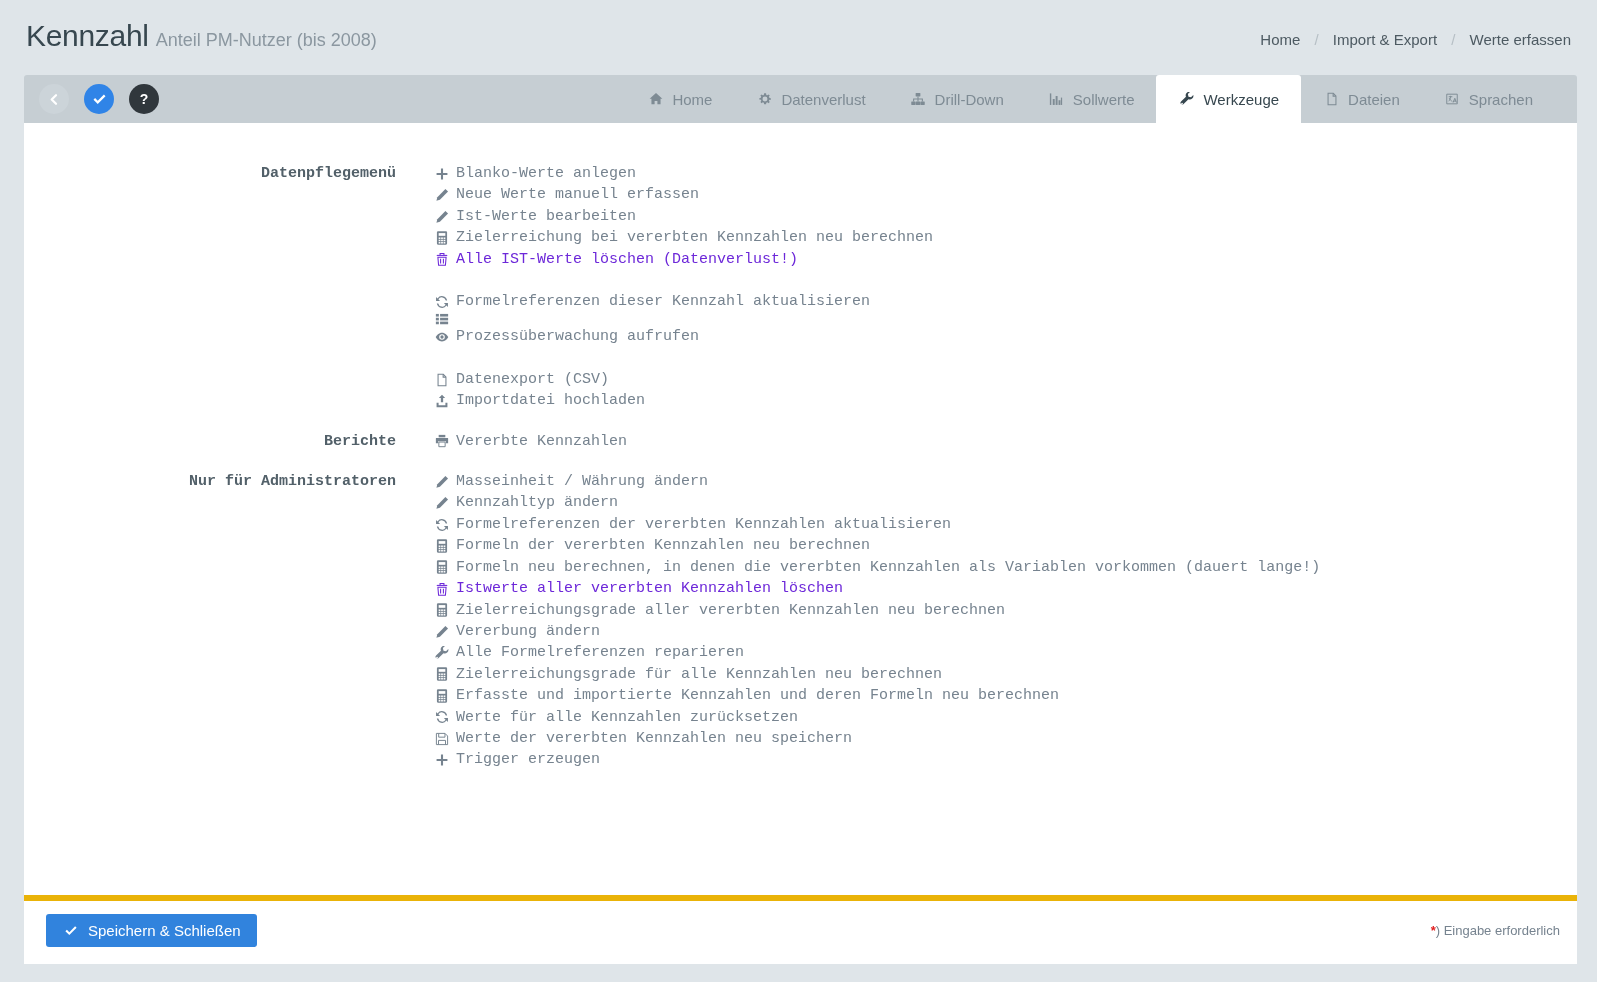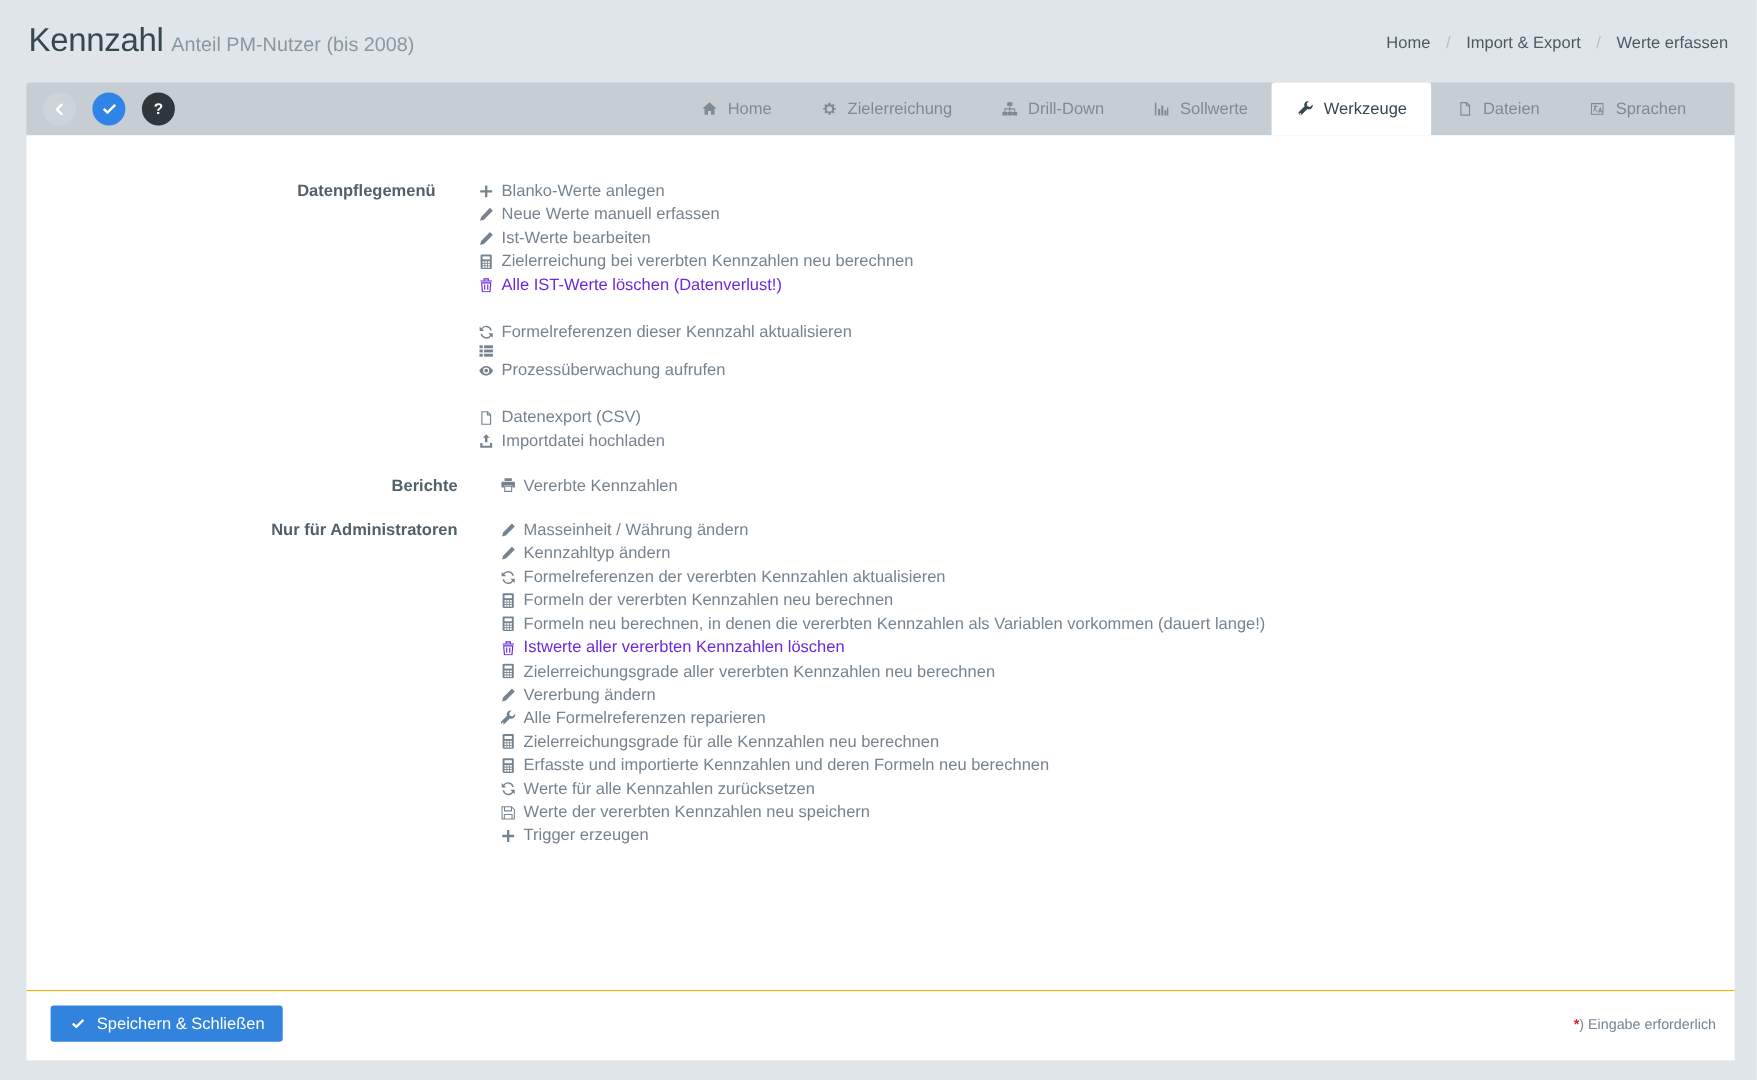--- a/index.html
+++ b/index.html
@@ -39,40 +39,40 @@
   .tabs { margin-left:auto; display:flex; align-items:stretch; padding-right:22px; }
   .tab {
     display:flex; align-items:center; gap:8px; padding:0 22px;
     font-size:15px; color:#7e8b94; cursor:pointer; white-space:nowrap;
   }
   .tab.active { background:#fff; color:#37474f; border-radius:3px 3px 0 0; }
   
   .panel {
     background:#fff; min-height:841px; display:flex; flex-direction:column;
   }
-  .content { flex:1; padding-top:40px; }
+  .content { flex:1; padding-top:40px;font-family:Liberation Mono, monospace; }
   .section { display:grid; grid-template-columns:372px 1fr; }
-  .section + .section { margin-top:19px;margin-left:20px; }
+  .section + .section { margin-top:19px; }
   .section-label {
     text-align:right; font-weight:bold; color:#526069;
     font-size:15px; line-height:21.4px;
   }
   .section-links { padding-left:37px; }
   .group + .group { margin-top:21px; }
   .link {
     display:flex; align-items:center; gap:6px;
     color:#76838f; font-size:15px; line-height:21.4px;
     text-decoration:none; cursor:pointer; white-space:nowrap;
   }
   .link.danger { color:#6d28d9; }
   .icn { width:17px; display:inline-flex; justify-content:center; flex:none; }
   .icn svg { display:block; }
   
   .footer {
-    border-top:1px solid #eab308;
+    border-top:6px solid #eab308;
     display:flex; align-items:center; justify-content:space-between;
     padding:13px 17px 17px 22px;
   }
   .btn-save {
     background:#3183dd; color:#fff; border:none; border-radius:3px;
     font-size:15px; padding:8px 16px; display:flex; align-items:center; gap:9px;
     font-family:inherit; cursor:pointer;
   }
   .required-note { font-size:13px; color:#76838f; }
   .required-note .asterisk { color:#e02020; font-weight:bold; }
@@ -123,21 +123,21 @@
               </svg>
             </span>
             <span>Home</span>
           </div>
           <div class="tab">
             <span class="icn">
               <svg viewBox="0 0 16 16" width="14" height="14" fill="currentColor">
                 <path fill-rule="evenodd" d="M14.5 9.2l-1.6-.3a5 5 0 0 1-.5 1.2l1 1.4-1.3 1.3-1.4-1a5 5 0 0 1-1.2.5l-.3 1.7H7l-.3-1.7a5 5 0 0 1-1.2-.5l-1.4 1-1.3-1.3 1-1.4a5 5 0 0 1-.5-1.2l-1.8-.3V7l1.7-.3c.1-.4.3-.8.5-1.2l-1-1.4 1.3-1.3 1.4 1c.4-.2.8-.4 1.2-.5L7 1.5h2.2l.3 1.8c.4.1.8.3 1.2.5l1.4-1 1.3 1.3-1 1.4c.2.4.4.8.5 1.2l1.7.3zM8 5.2a2.8 2.8 0 1 0 0 5.6 2.8 2.8 0 0 0 0-5.6z"></path>
               </svg>
             </span>
-            <span>Zielerreichung</span>
+            <span>Datenverlust</span>
           </div>
           <div class="tab">
             <span class="icn">
               <svg viewBox="0 0 16 16" width="14" height="14" fill="currentColor">
                 <path fill="none" stroke="currentColor" stroke-width="1.2" d="M8 5.2v2.6M3 10.8V8h10v2.8M8 8v2.8"></path>
                 <rect x="5.3" y="1" width="5.4" height="4" rx=".5"></rect>
                 <rect x="0.3" y="10.9" width="5" height="4" rx=".5"></rect>
                 <rect x="5.5" y="10.9" width="5" height="4" rx=".5"></rect>
                 <rect x="10.7" y="10.9" width="5" height="4" rx=".5"></rect>
               </svg>

